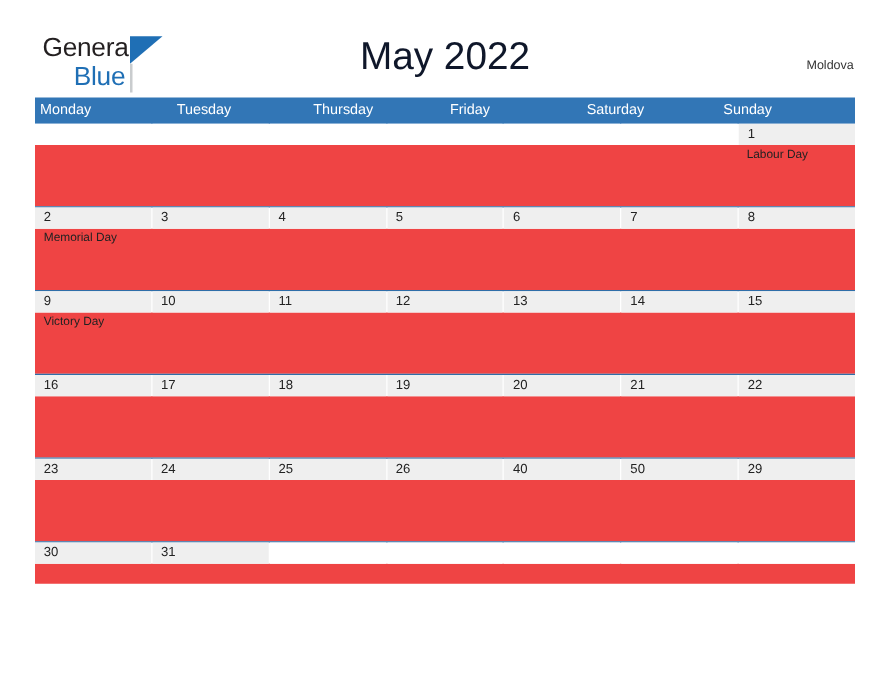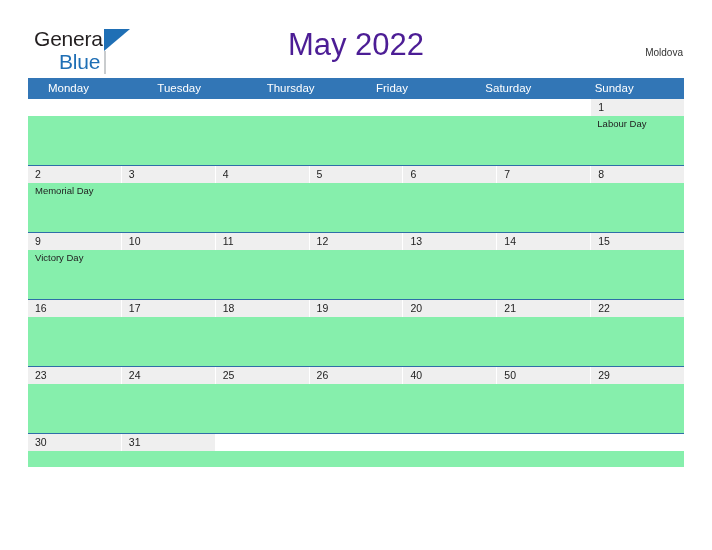--- a/index.html
+++ b/index.html
@@ -67,21 +67,21 @@
     background: #c9ccce;
   }
 
   .title {
     position: absolute;
     left: 0;
     right: 0;
     top: 26px;
     text-align: center;
     font-size: 31px;
-    color: #4c1d95;
+    color: #0f172a;
     font-weight: normal;
     letter-spacing: 0px;
   }
 
   .country {
     position: absolute;
     right: 28px;
     top: 46px;
     font-size: 10px;
     color: #333333;
@@ -98,21 +98,21 @@
   .weekday-header {
     display: flex;
     background: #3276b6;
     height: 21px;
   }
   .weekday-cell {
     flex: 1 1 0;
     color: #ffffff;
     font-size: 11.5px;
     line-height: 21px;
-    padding-left: 20px;
+    padding-left: 4px;
     box-sizing: border-box;
     white-space: nowrap;
     overflow: hidden;
   }
 
   .week-row {
     border-top: 1px solid #2f6ea8;
     position: relative;
   }
   .week-row:first-of-type {
@@ -136,21 +136,21 @@
     overflow: hidden;
   }
   .band-cell:last-child { margin-right: 0; }
   .band-cell.empty {
     background: #ffffff;
   }
 
   .event-band {
     display: flex;
     height: 49px;
-    background: #86efac;
+    background: #ef4444;
   }
   .week-row.short .event-band {
     height: 16px;
   }
   .event-cell {
     flex: 1 1 0;
     box-sizing: border-box;
     padding-left: 7px;
     padding-top: 2px;
     font-size: 9.5px;

